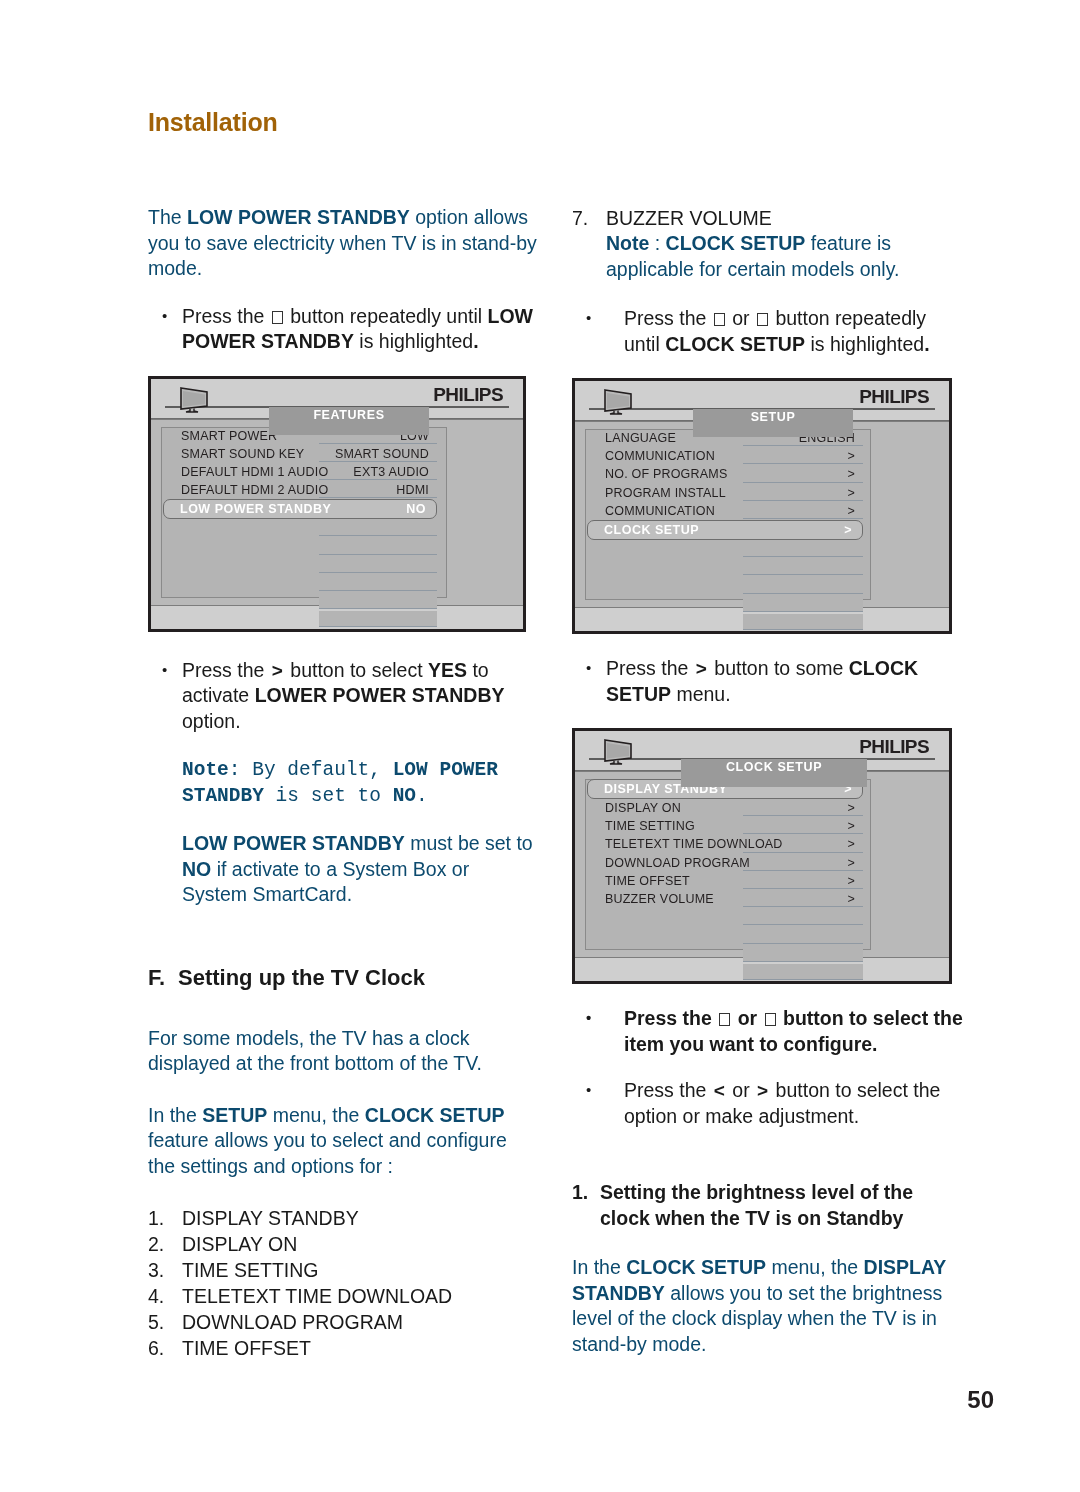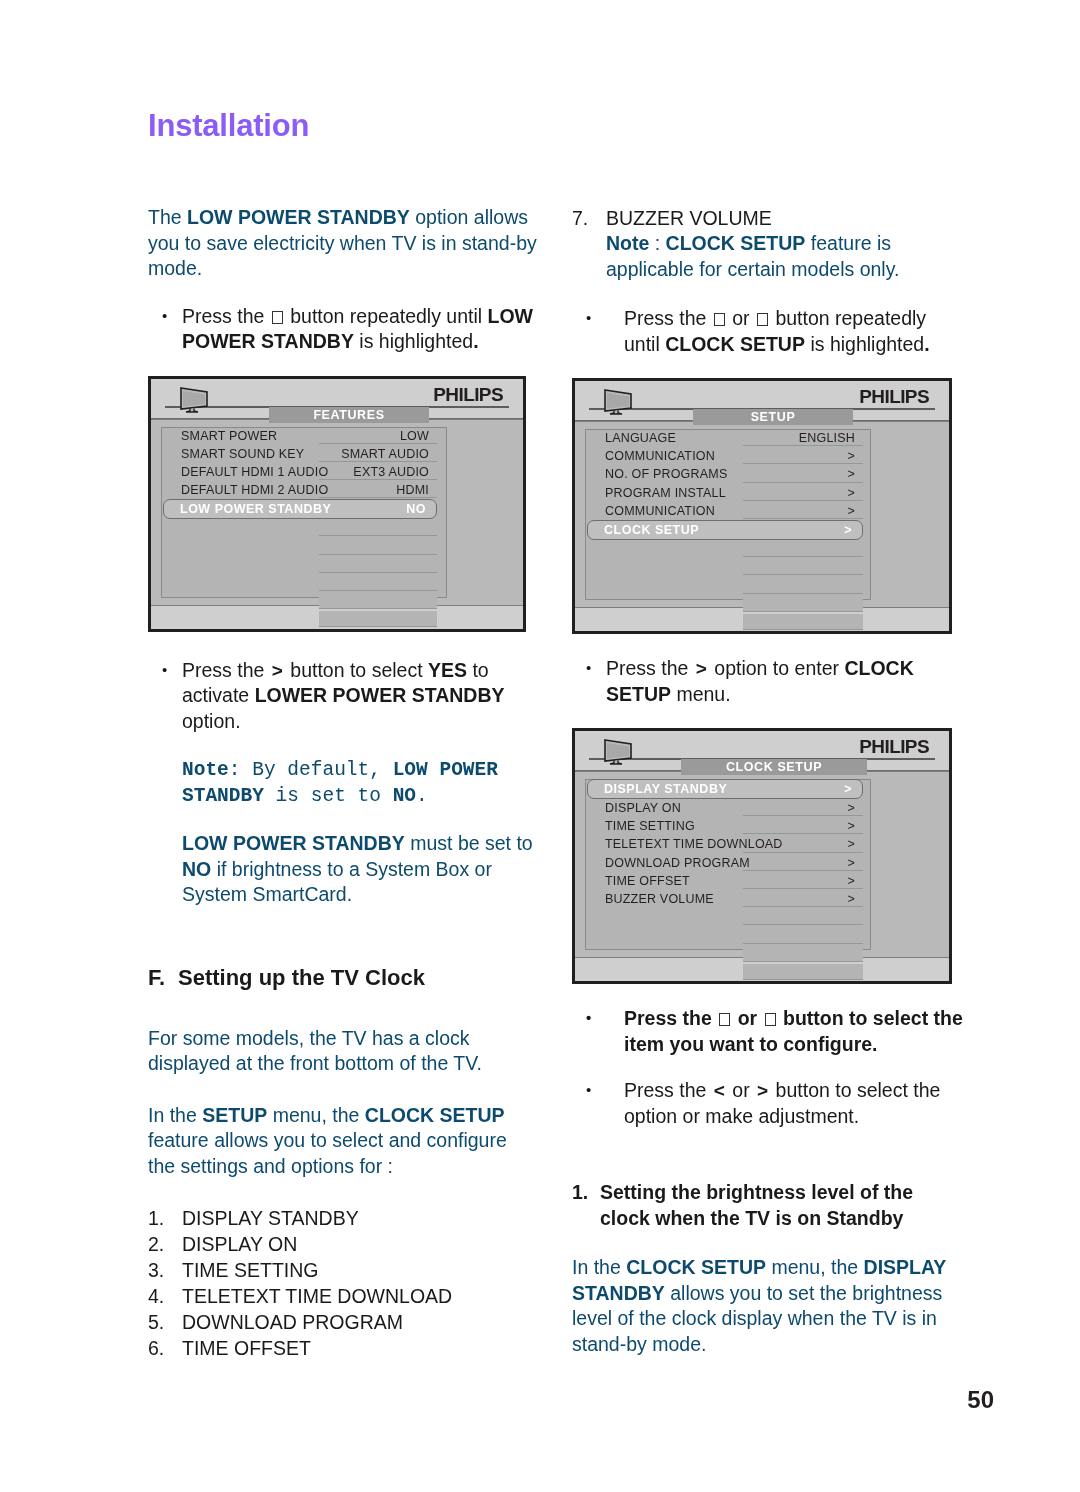--- a/index.html
+++ b/index.html
@@ -14,24 +14,24 @@
     overflow: hidden;
   }
 
   .page { position: absolute; inset: 0; }
 
   
   .chapter-title {
     position: absolute;
     left: 148px;
     top: 108px;
-    font-size: 31px;
+    font-size: 25px;
     font-weight: bold;
     letter-spacing: -0.2px;
-    color: #8b5cf6;
+    color: #a16207;
   }
 
   
   .col-left  { position: absolute; left: 148px; top: 205px;  width: 390px; }
   .col-right { position: absolute; left: 572px; top: 205px;  width: 392px; }
 
   p, .para {
     font-size: 19.5px;
     line-height: 25.5px;
     margin: 0 0 22px 0;
@@ -125,21 +125,21 @@
     position: absolute;
     right: 20px; top: 5px;
     font-size: 19px;
     font-weight: bold;
     letter-spacing: -0.6px;
     color: #231f20;
   }
   .osd-tab {
     position: absolute;
     left: 118px; top: 28px;
-    width: 160px; height: 16px;
+    width: 160px; height: 28px;
     background: #9a9a9a;
     color: #ffffff;
     font-weight: bold;
     font-size: 12.5px;
     letter-spacing: 0.6px;
     text-align: center;
     line-height: 16px;
     z-index: 4;
   }
   .osd-body {
@@ -259,21 +259,21 @@
         <div class="osd-panel"></div>
         <div class="osd-rows">
             <div class="row">
               <div class="slot"></div>
               <div class="label">SMART POWER</div>
               <div class="value">LOW</div>
             </div>
             <div class="row">
               <div class="slot"></div>
               <div class="label">SMART SOUND KEY</div>
-              <div class="value">SMART AUDIO</div>
+              <div class="value">SMART SOUND</div>
             </div>
             <div class="row">
               <div class="slot"></div>
               <div class="label">DEFAULT HDMI 1 AUDIO</div>
               <div class="value">EXT3 AUDIO</div>
             </div>
             <div class="row">
               <div class="slot"></div>
               <div class="label">DEFAULT HDMI 2 AUDIO</div>
               <div class="value">HDMI</div>
@@ -321,21 +321,21 @@
       <li class="bullet">
         <span>Press the </span><span class="arrow">&gt;</span><span> button to select </span><b>YES</b><span> to activate </span><b>LOWER POWER STANDBY</b><span> option.</span>
       </li>
     </ul>
 
     <p class="para indent" style="margin-top:24px;font-family:Liberation Mono, monospace;">
       <b>Note</b><span>: By default, </span><b>LOW POWER STANDBY</b><span> is set to </span><b>NO</b><span>.</span>
     </p>
 
     <p class="para indent">
-      <b>LOW POWER STANDBY</b><span> must be set to </span><b>NO</b><span> if brightness to a System Box or System SmartCard.</span>
+      <b>LOW POWER STANDBY</b><span> must be set to </span><b>NO</b><span> if activate to a System Box or System SmartCard.</span>
     </p>
 
     <div class="sect-head" style="margin-top:56px;">
       <span class="lbl">F.</span>
       <span>Setting up the TV Clock</span>
     </div>
 
     <p class="para" style="margin-bottom:26px;">For some models, the TV has a clock displayed at the front bottom of the TV.</p>
 
     <p class="para" style="margin-bottom:26px;">
@@ -457,21 +457,21 @@
               <div class="label"></div>
               <div class="value"></div>
             </div>
           </div>
       </div>
       <div class="osd-foot"></div>
     </div>
 
     <ul style="margin-top:22px;">
       <li class="bullet" style="padding-left:34px;">
-        <span>Press the </span><span class="arrow">&gt;</span><span> option to enter </span><b>CLOCK SETUP</b><span> menu.</span>
+        <span>Press the </span><span class="arrow">&gt;</span><span> button to some </span><b>CLOCK SETUP</b><span> menu.</span>
       </li>
     </ul>
 
     <div class="osd" style="margin-top:8px;width:380px;">
       <div class="osd-top">
         <div class="osd-rule"></div>
         <svg class="osd-tv" viewBox="0 0 34 28">
           <polygon points="4,3 30,7 30,21 4,24" fill="#b9b9b9" stroke="#231f20" stroke-width="1.6"></polygon>
           <polygon points="6,6 28,9.4 28,19 6,21.5" fill="#a8a8a8" stroke="none"></polygon>
           <path d="M13,24 L13,26 L9,27 L21,27 L17,26 L17,23.4" fill="#bdbdbd" stroke="#231f20" stroke-width="1.4"></path>

